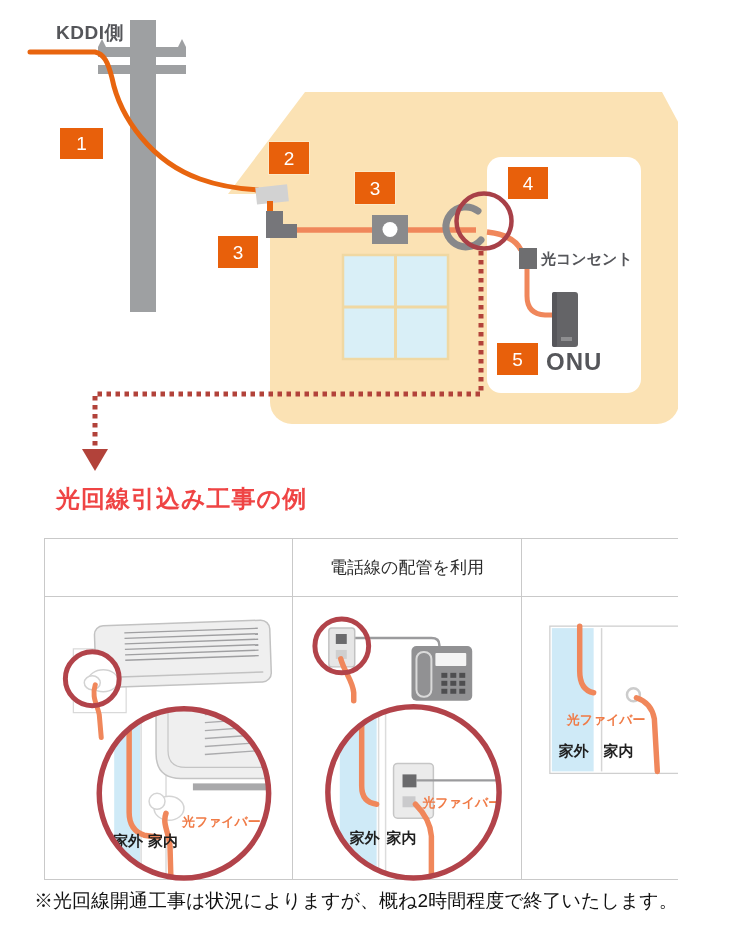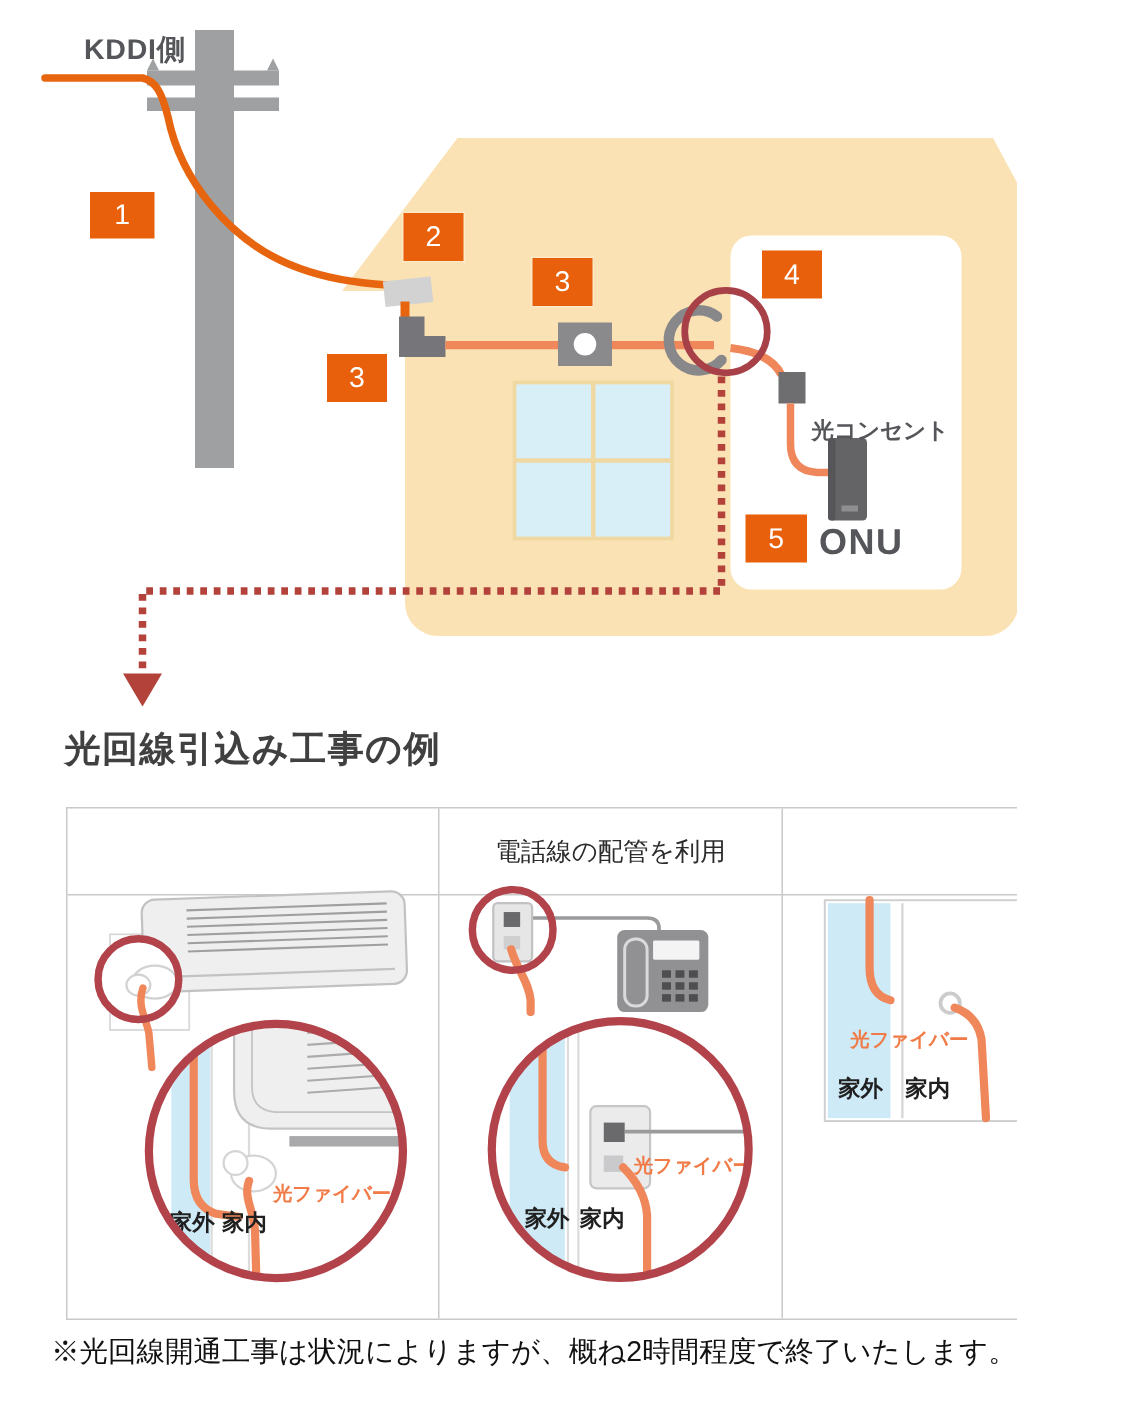--- a/index.html
+++ b/index.html
@@ -4,32 +4,32 @@
 <style>
   html,body{margin:0;padding:0;background:#fff;}
   body{font-family:"Liberation Sans",sans-serif;}
   .canvas{position:relative;width:678px;height:941px;background:#fff;overflow:hidden;}
   .abs{position:absolute;}
   .topsvg{position:absolute;left:0;top:0;}
   .kddi-label{left:56px;top:20px;font-size:19px;font-weight:bold;color:#55565A;letter-spacing:.5px;}
   .badge{position:absolute;background:#E8600B;color:#fff;display:flex;align-items:center;justify-content:center;
          font-size:19px;line-height:1;box-shadow:0 0 0 1px rgba(255,255,255,.25);}
   .dev-label{position:absolute;color:#55565A;font-weight:600;}
-  .outlet-label{left:541px;top:250px;font-size:15px;margin-top:28px;}
+  .outlet-label{left:541px;top:250px;font-size:15px;}
   .onu-label{left:546px;top:348px;font-size:24px;letter-spacing:1px;}
-  .heading{position:absolute;left:43px;top:483px;font-size:24px;font-weight:bold;color:#404040;letter-spacing:1px;}
+  .heading{position:absolute;left:56px;top:483px;font-size:24px;font-weight:bold;color:#ef4444;letter-spacing:1px;}
   .tbl{position:absolute;left:44px;top:538px;width:675px;height:340px;border:1px solid #C9C9C9;box-sizing:content-box;}
   .tbl .vline{position:absolute;top:0;bottom:0;width:1px;background:#C9C9C9;}
   .tbl .hline{position:absolute;left:0;right:0;top:57px;height:1px;background:#C9C9C9;}
   .th{position:absolute;top:0;height:57px;display:flex;flex-direction:column;align-items:center;justify-content:center;
       color:#2B2B2B;text-align:center;}
   .th .t{font-size:17px;}
   .th .t3{font-size:15px;font-weight:600;}
   .th .sub{font-size:11px;line-height:1.25;color:#2B2B2B;}
-  .cell{position:absolute;top:46px;height:282px;}
+  .cell{position:absolute;top:72px;height:282px;}
   .footnote{position:absolute;left:34px;top:888px;font-size:19px;color:#111;}
   svg text{font-family:"Liberation Sans",sans-serif;}
 </style>
 </head>
 <body>
 
 <div class="canvas">
 
   <svg class="topsvg" width="751" height="485" viewBox="0 0 751 485">
 

